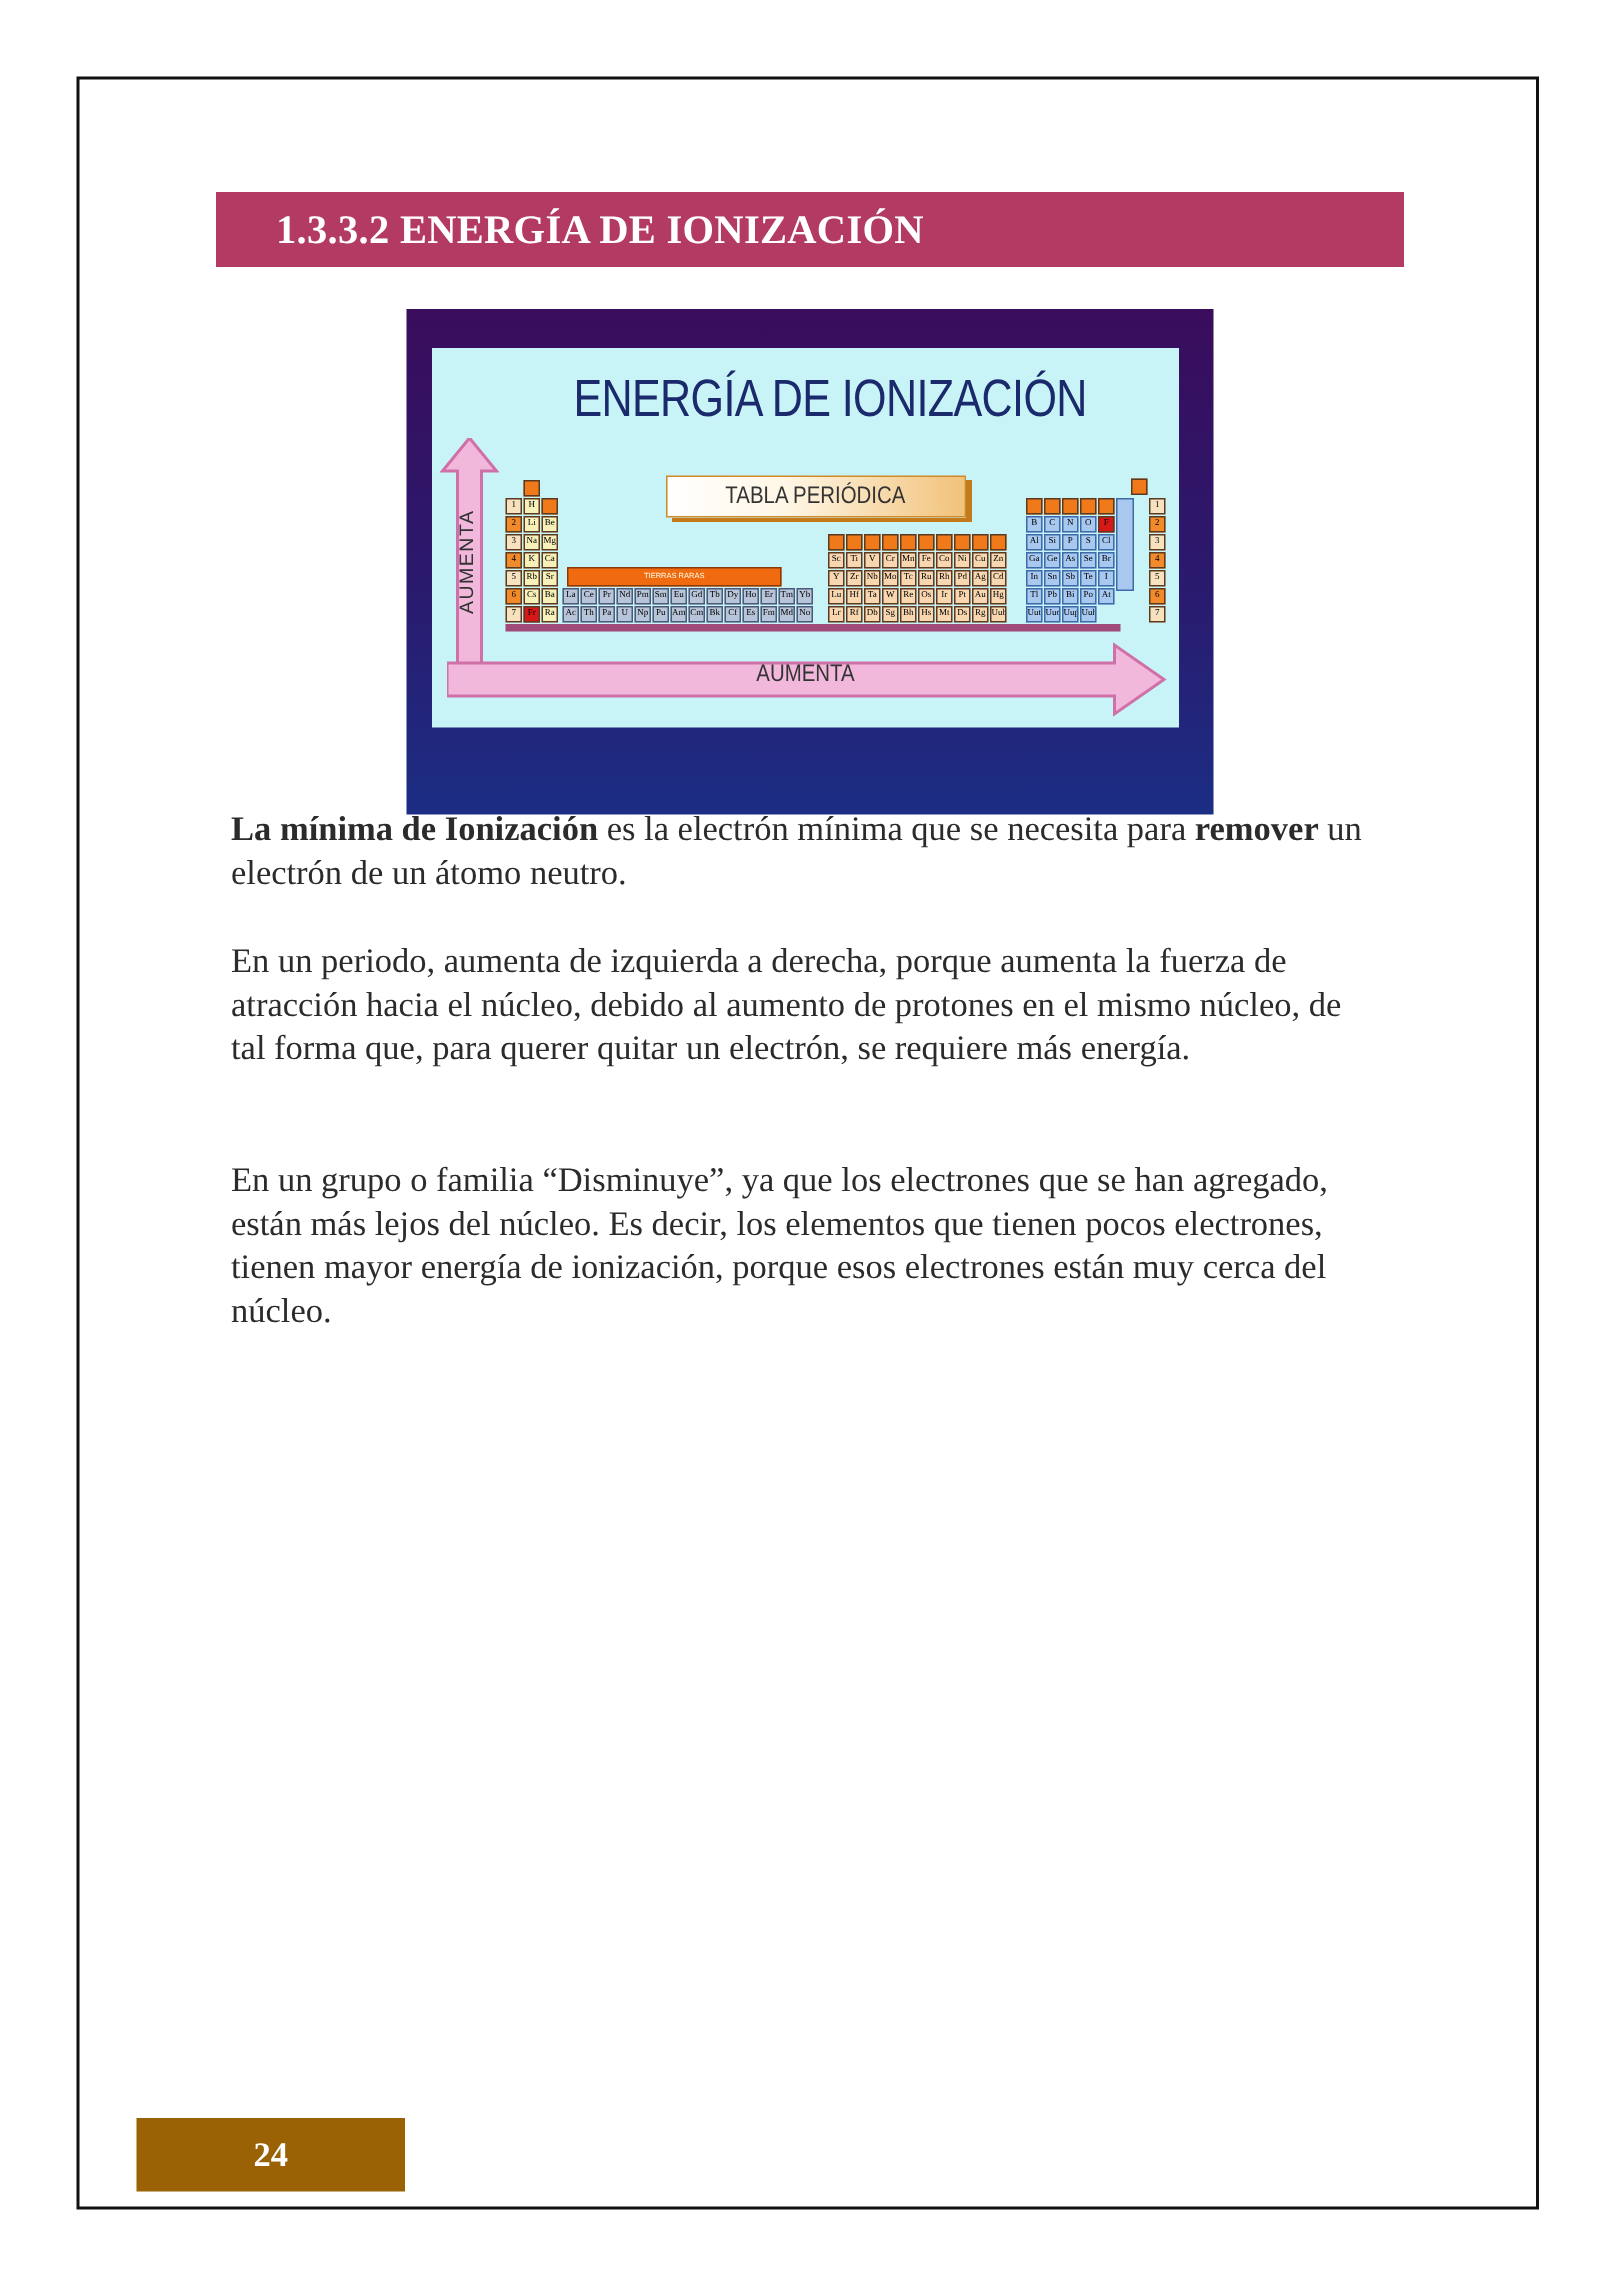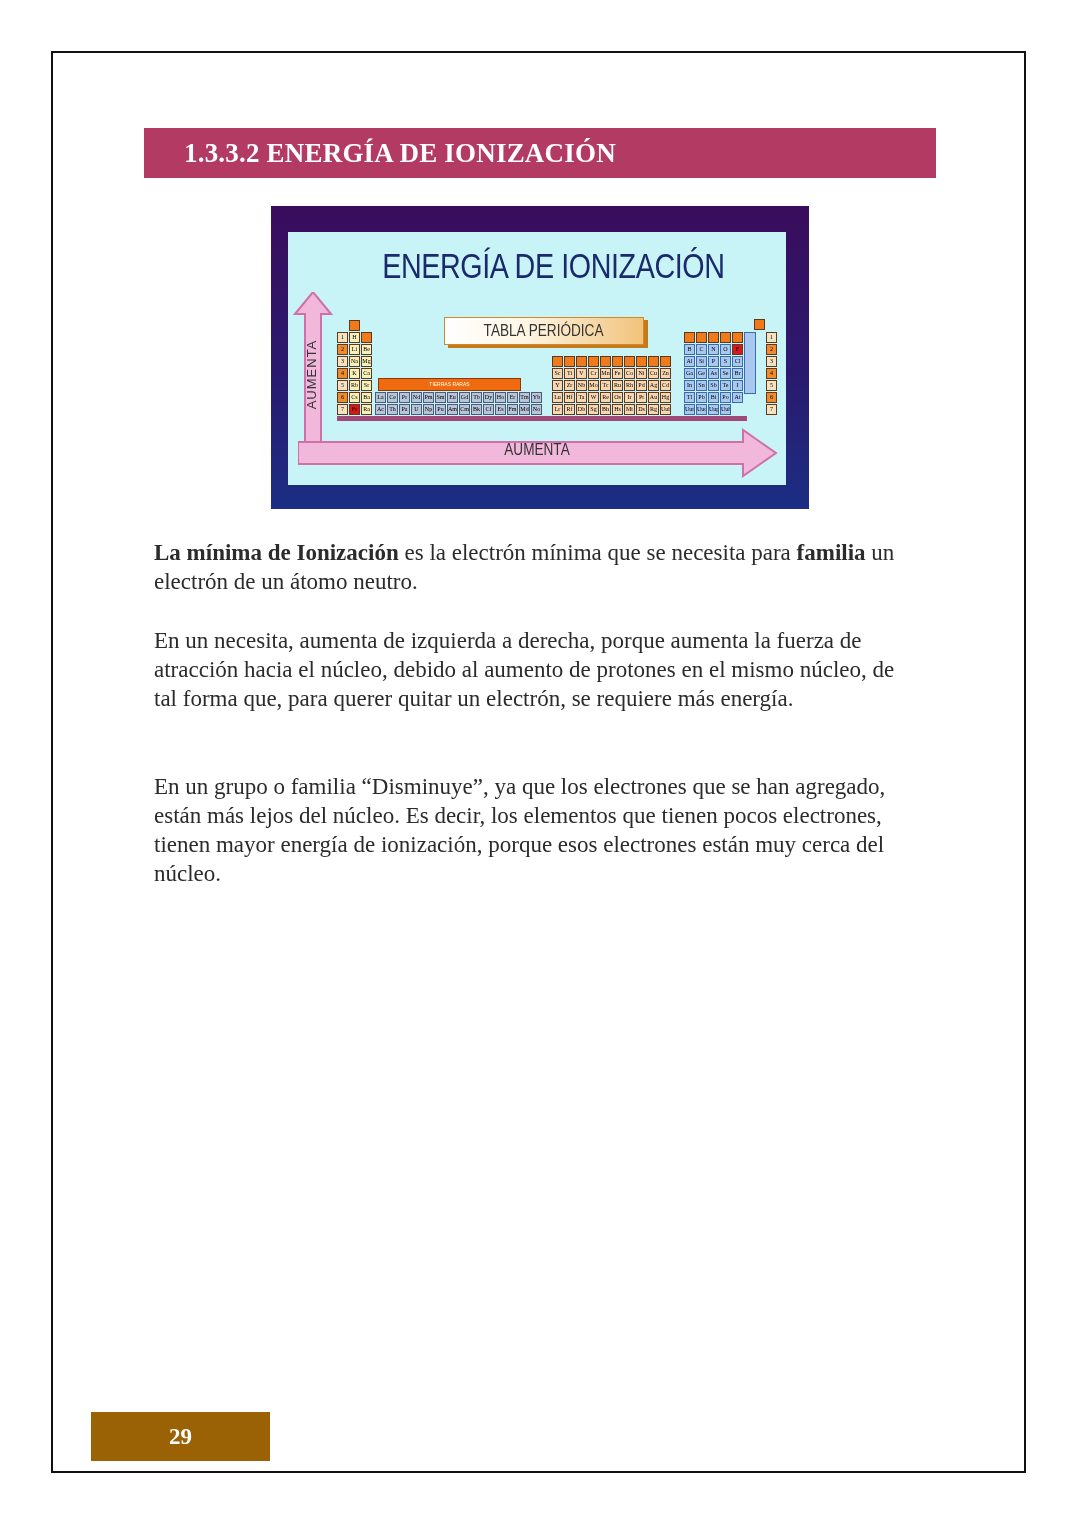--- a/index.html
+++ b/index.html
@@ -1,21 +1,21 @@
 <!DOCTYPE html>
 <html><head>
 <meta charset="utf-8">
 <style>
   html, body { margin:0; padding:0; background:#ffffff; }
   body { width:1080px; height:1527px; position:relative; overflow:hidden; font-family:"Liberation Serif", serif; }
   .page-border { position:absolute; left:51px; top:51px; width:975px; height:1422px; border:2px solid #111; box-sizing:border-box; }
   .title-bar { position:absolute; left:144px; top:128px; width:792px; height:50px; background:#b23a63; color:#fff; box-sizing:border-box; padding-left:40px; display:flex; align-items:center; }
   .title-bar span { font-family:"Liberation Serif", serif; font-weight:bold; font-size:27px; letter-spacing:0.2px; }
 
-  .figure { position:absolute; left:271px; top:206px; width:538px; height:303px; background:linear-gradient(180deg,#3a0c5c 0%,#2a1a6e 55%,#1b2e84 100%); }
+  .figure { position:absolute; left:271px; top:206px; width:538px; height:337px; background:linear-gradient(180deg,#3a0c5c 0%,#2a1a6e 55%,#1b2e84 100%); }
   .figure .inner { position:absolute; left:17px; top:26px; width:498px; height:253px; background:#c9f4f7; overflow:hidden; }
   .fig-title { position:absolute; left:0; width:100%; top:14px; text-align:center; font-family:"Liberation Sans", sans-serif; font-size:35px; color:#1a2a6c; letter-spacing:-0.5px; transform:scaleX(0.82); transform-origin:center; padding-left:40px; box-sizing:border-box; }
   .tabla-label { position:absolute; left:156px; top:85px; width:198px; height:26px; background:linear-gradient(90deg,#ffffff 0%,#fff6e5 40%,#f1c27a 100%); border:1px solid #d08a2a; box-shadow:4px 3px 0 #c47a18; display:flex; align-items:center; justify-content:center; }
   .tabla-label span { font-family:"Liberation Sans", sans-serif; font-size:16px; color:#333; transform:scaleX(0.85); }
 
   .arrow-v { position:absolute; left:5px; top:60px; width:40px; height:175px; }
   .arrow-h { position:absolute; left:10px; top:196px; width:480px; height:50px; }
   .aumenta-v { position:absolute; left:-22px; top:135px; width:90px; text-align:center; transform:rotate(-90deg); font-family:"Liberation Sans", sans-serif; font-size:13px; color:#333; letter-spacing:1px; }
   .aumenta-h { position:absolute; left:0; width:100%; top:209px; text-align:center; font-family:"Liberation Sans", sans-serif; font-size:16px; color:#333; transform:scaleX(0.85); }
   .cell { position:absolute; width:11px; height:11px; border:1px solid #5a3a20; box-sizing:border-box; text-align:center; line-height:9px; font-size:6px; overflow:hidden; }
@@ -207,20 +207,20 @@
         <div class="cell c-blue" style="left: 420px; top: 172px;">Uup</div>
         <div class="cell c-blue" style="left: 432px; top: 172px;">Uuh</div>
         <div class="cell c-blue" style="left: 456px; top: 100px; width: 12px; height: 62px;"></div>
         <div style="position: absolute; left: 49px; top: 184px; width: 410px; height: 5px; background: rgb(160, 74, 122);"></div>
       </div>
     <div class="rare-bar">TIERRAS RARAS</div>
   </div>
 </div>
 
 <div class="text-block p1">
-  <b>La mínima de Ionización</b><span> es la electrón mínima que se necesita para </span><b>familia</b><span> un electrón de un átomo neutro.</span>
-</div>
-<div class="text-block p2">En un necesita, aumenta de izquierda a derecha, porque aumenta la fuerza de atracción hacia el núcleo, debido al aumento de protones en el mismo núcleo, de tal forma que, para querer quitar un electrón, se requiere más energía.</div>
+  <b>La mínima de Ionización</b><span> es la electrón mínima que se necesita para </span><b>remover</b><span> un electrón de un átomo neutro.</span>
+</div>
+<div class="text-block p2">En un periodo, aumenta de izquierda a derecha, porque aumenta la fuerza de atracción hacia el núcleo, debido al aumento de protones en el mismo núcleo, de tal forma que, para querer quitar un electrón, se requiere más energía.</div>
 <div class="text-block p3">En un grupo o familia “Disminuye”, ya que los electrones que se han agregado, están más lejos del núcleo. Es decir, los elementos que tienen pocos electrones, tienen mayor energía de ionización, porque esos electrones están muy cerca del núcleo.</div>
 
 <div class="page-num">
-  <span>29</span>
+  <span>24</span>
 </div>
 
 </body></html>

